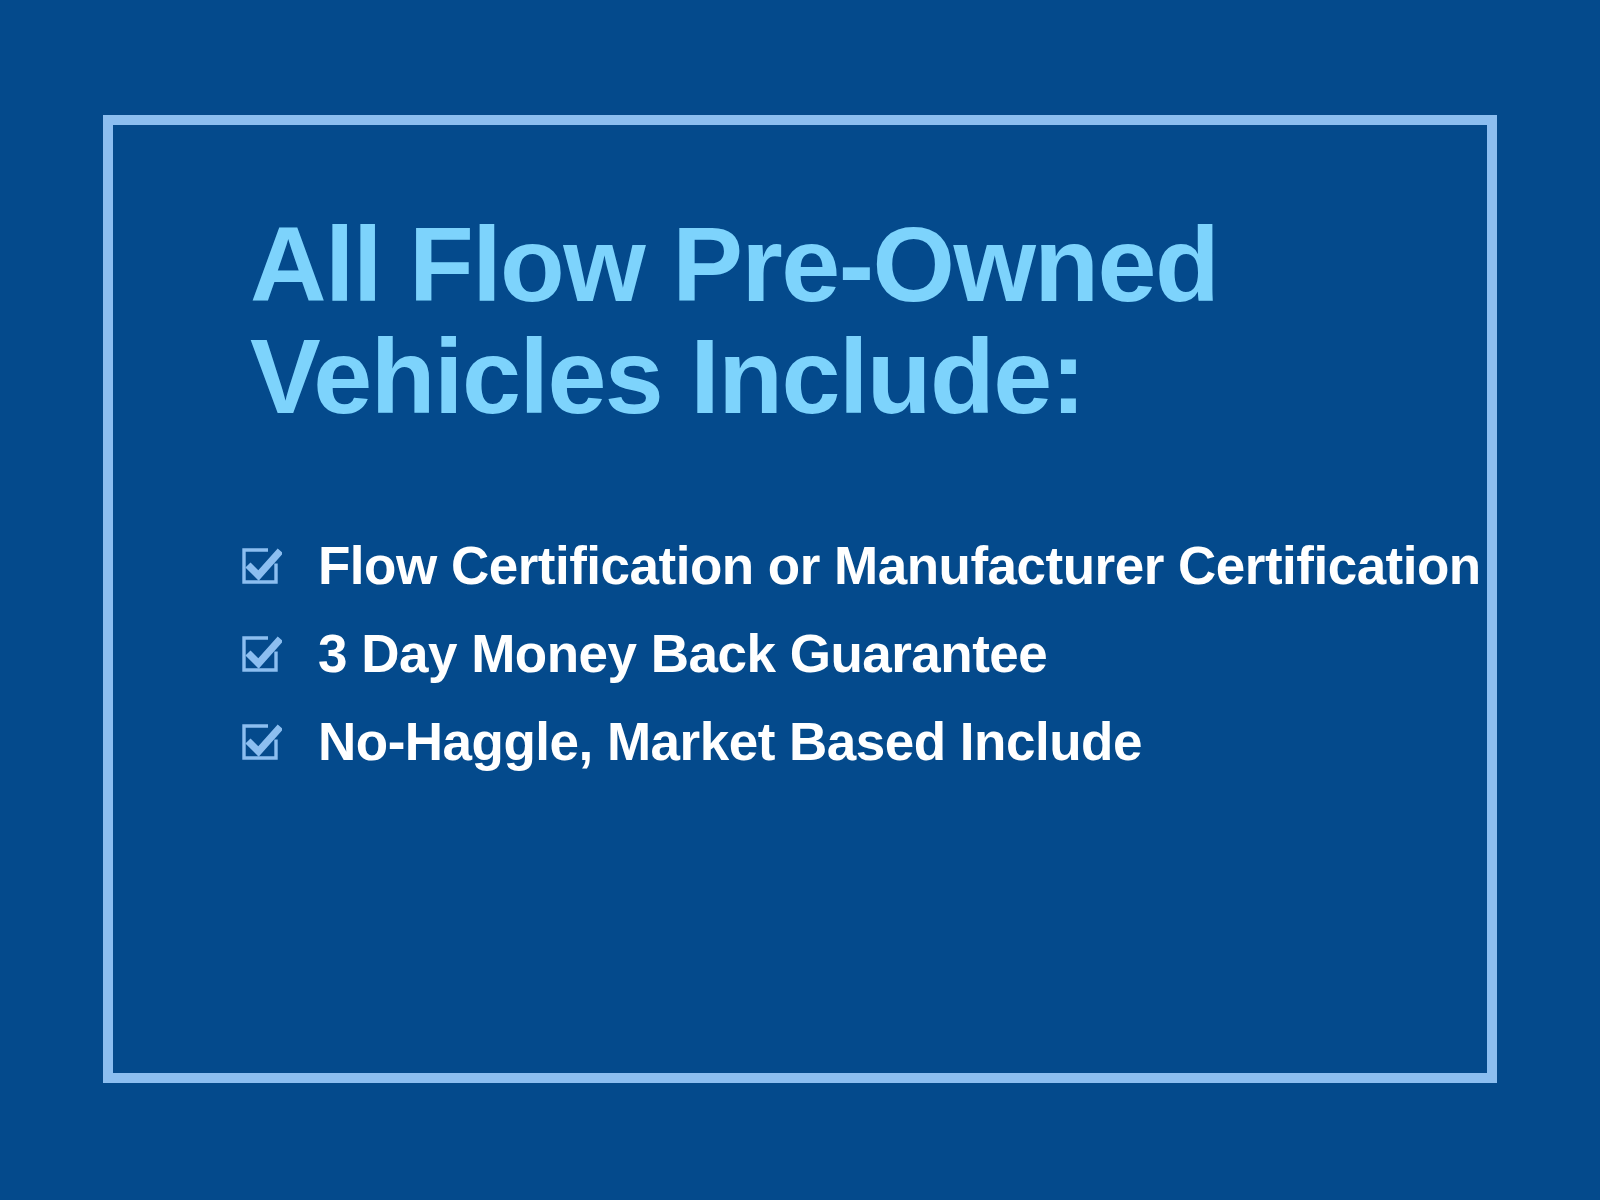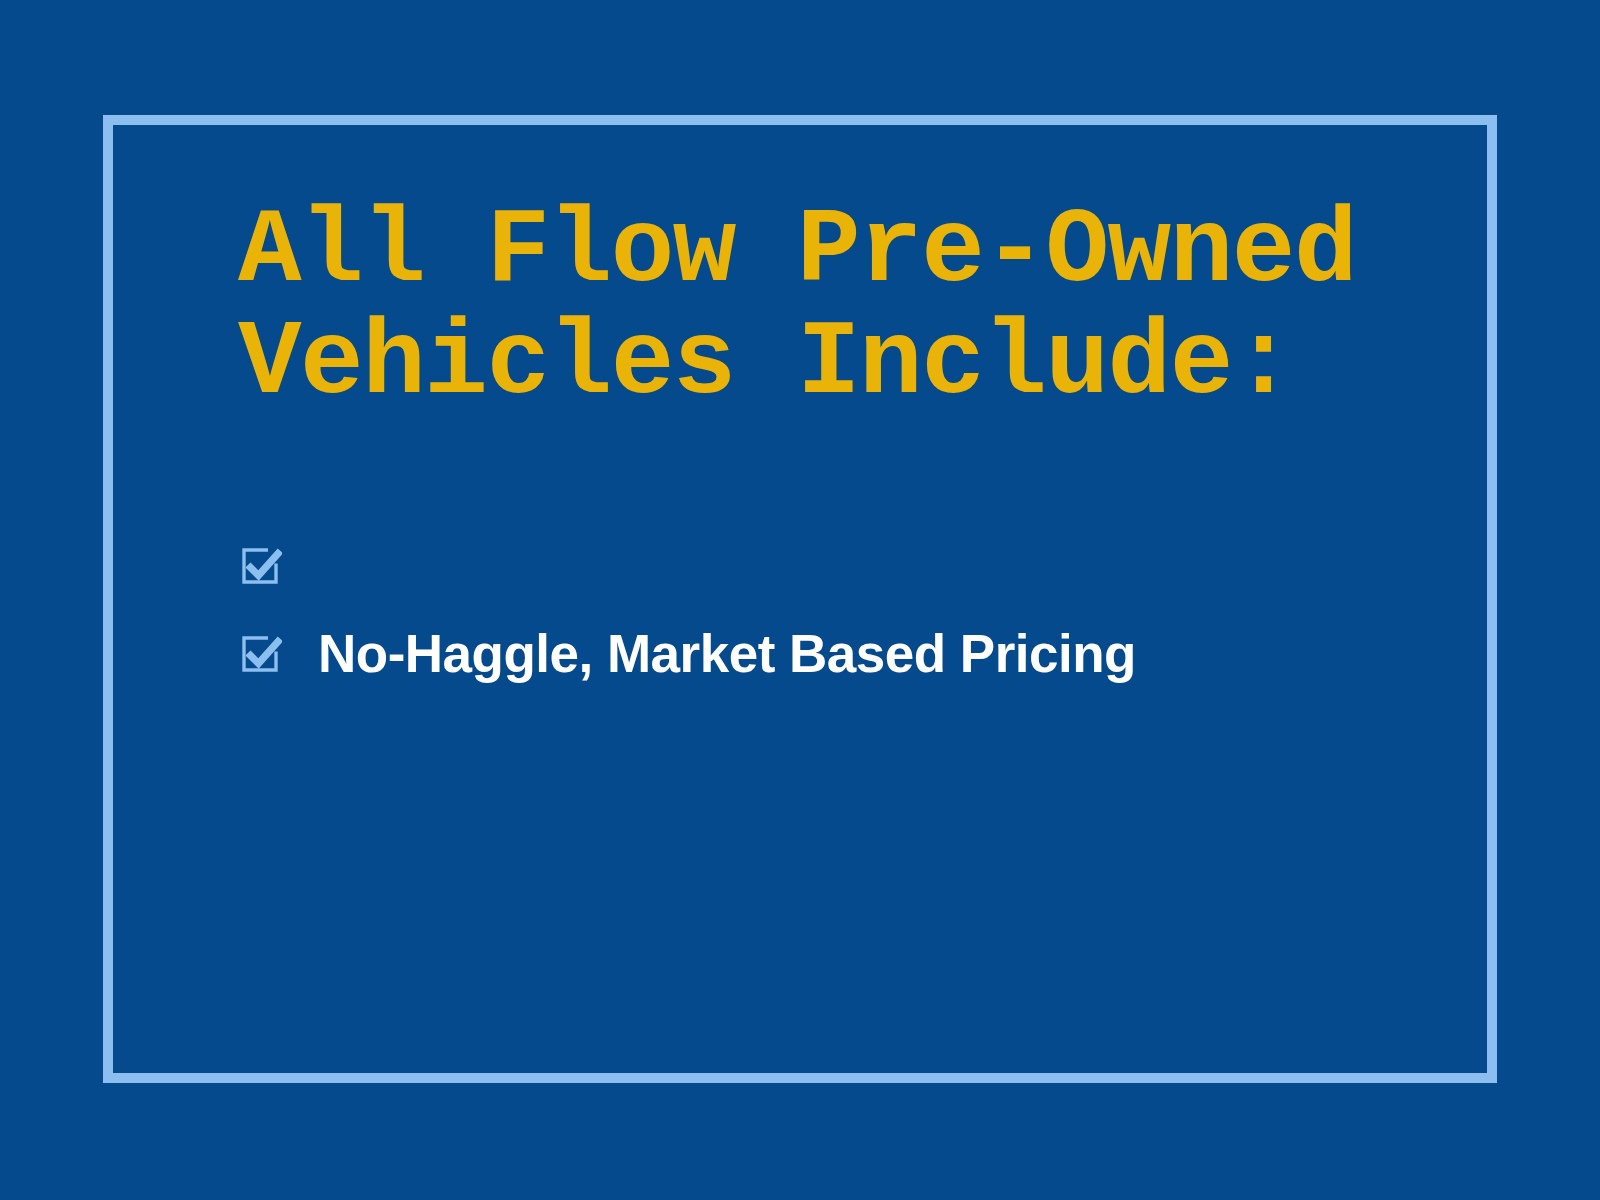--- a/index.html
+++ b/index.html
@@ -36,23 +36,23 @@
 
   .content {
     position: absolute;
     left: 238px;
     top: 196px;
     width: 1200px;
   }
 
   
   .headline {
-    margin: 0;
-    color: #eab308;
-    font-family: Liberation Mono, monospace;
+    margin: 12px;
+    color: #7dd3fc;
+    font-family: Liberation Sans, sans-serif;
     font-size: 106px;
     font-weight: 700;
     line-height: 112px;
     letter-spacing: -1.5px;
     white-space: pre-line;
   }
 
   
   .checklist {
     list-style: none;
@@ -100,29 +100,37 @@
     <h1 class="headline">All Flow Pre-Owned
 Vehicles Include:</h1>
 
     <ul class="checklist">
 
       <li class="check-item">
         <svg class="check-icon" viewBox="0 0 44 44" aria-hidden="true">
           <path d="M38 19.5 V38 H6 V6 H30" fill="none" stroke="#8CBEF0" stroke-width="3.4"></path>
           <path d="M12.5 23.5 L20.5 31.5 L40 9.5" fill="none" stroke="#8CBEF0" stroke-width="7.2" stroke-linecap="square" stroke-linejoin="miter"></path>
         </svg>
+        <span class="check-label">Flow Certification or Manufacturer Certification</span>
       </li>
-
 
 
 
       <li class="check-item">
         <svg class="check-icon" viewBox="0 0 44 44" aria-hidden="true">
           <path d="M38 19.5 V38 H6 V6 H30" fill="none" stroke="#8CBEF0" stroke-width="3.4"></path>
           <path d="M12.5 23.5 L20.5 31.5 L40 9.5" fill="none" stroke="#8CBEF0" stroke-width="7.2" stroke-linecap="square" stroke-linejoin="miter"></path>
         </svg>
-        <span class="check-label">No-Haggle, Market Based Pricing</span>
+        <span class="check-label">3 Day Money Back Guarantee</span>
+      </li>
+
+      <li class="check-item">
+        <svg class="check-icon" viewBox="0 0 44 44" aria-hidden="true">
+          <path d="M38 19.5 V38 H6 V6 H30" fill="none" stroke="#8CBEF0" stroke-width="3.4"></path>
+          <path d="M12.5 23.5 L20.5 31.5 L40 9.5" fill="none" stroke="#8CBEF0" stroke-width="7.2" stroke-linecap="square" stroke-linejoin="miter"></path>
+        </svg>
+        <span class="check-label">No-Haggle, Market Based Include</span>
       </li>
 
     </ul>
 
   </div>
 </div>
 
 </body></html>

